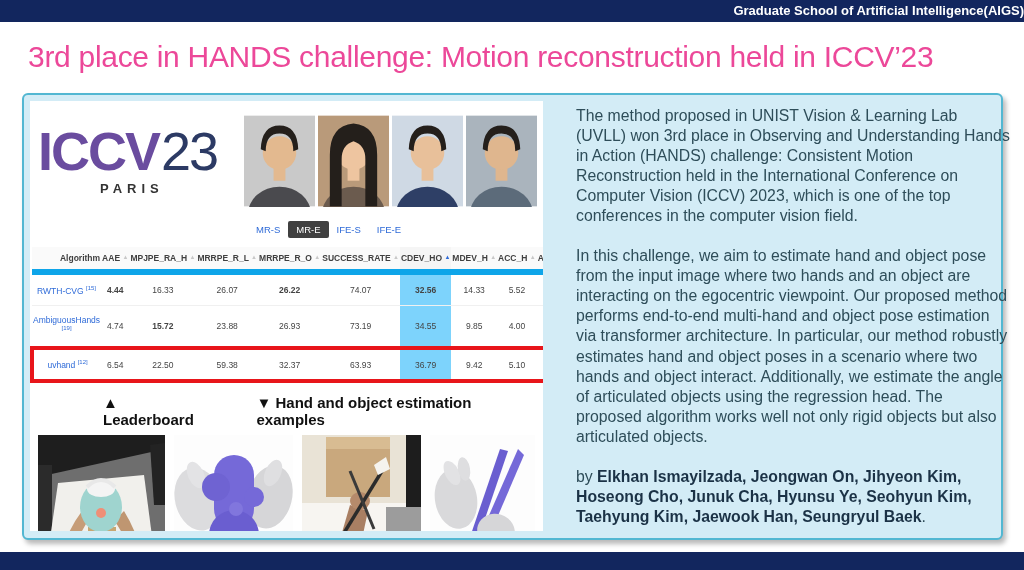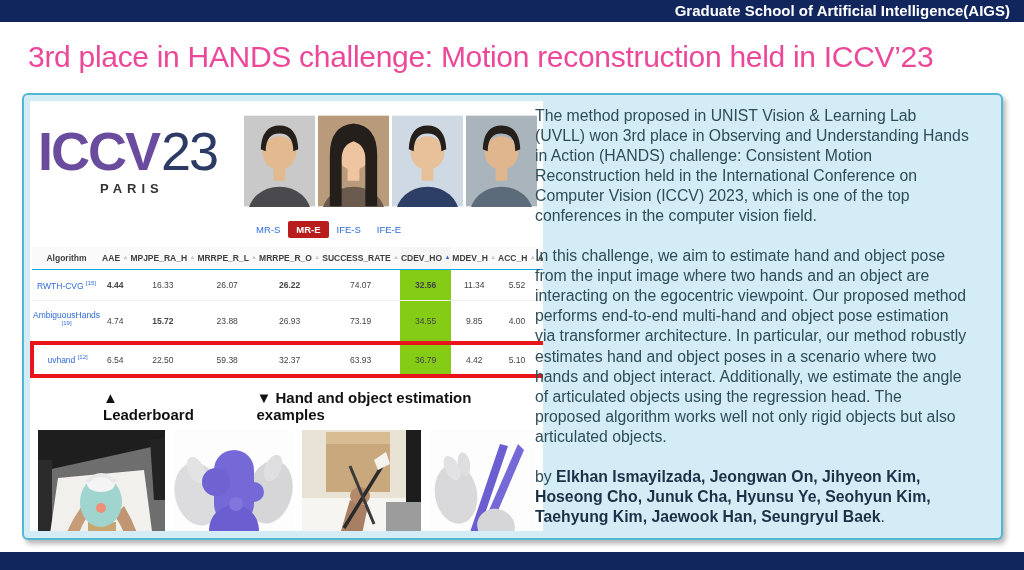--- a/index.html
+++ b/index.html
@@ -1,22 +1,22 @@
 <!DOCTYPE html>
 <html><head>
 <meta charset="utf-8">
 <style>
   * { box-sizing: border-box; margin: 0; padding: 0; }
   html,body { width:1024px; height:570px; background:#fff; overflow:hidden;
               font-family:"Liberation Sans", sans-serif; }
   .stage { position:relative; width:1024px; height:570px; background:#fff; }
 
   .topbar { position:absolute; top:0; left:0; width:1024px; height:22px;
-            background:#12265e; color:#fff; font-size:15px; font-weight:bold;
-            line-height:22px; text-align:right; padding-right:14px; }
+            background:#12265e; color:#fff; font-size:13px; font-weight:bold;
+            line-height:22px; text-align:right; }
   .bottombar { position:absolute; bottom:0; left:0; width:1024px; height:18px;
                background:#12265e; }
 
   .title { position:absolute; top:40px; left:28px; width:980px;
            font-size:30px; color:#ec4899; letter-spacing:-0.3px; }
 
   .panel { position:absolute; left:22px; top:93px; width:981px; height:447px;
            background:#d3ecf6; border:2px solid #52b7d2; border-radius:6px;
            box-shadow:3px 4px 5px rgba(0,0,0,0.28); }
 
@@ -29,47 +29,47 @@
   .logo-line { font-weight:bold; font-size:54px; line-height:56px; letter-spacing:-2px; }
   .logo-iccv { color:#6a4c9f; }
   .logo-year { color:#2c3a64; font-weight:normal; margin-left:2px; }
   .logo-city { font-size:13px; color:#333; letter-spacing:5px; font-weight:bold;
                margin:2px 0 0 62px; }
   .photos { display:flex; gap:3px; }
   .photos svg { display:block; }
 
   .tabs { display:flex; margin:14px 0 0 218px; font-size:9.5px; }
   .tab { padding:3px 8px; color:#2f6bd8; cursor:pointer; border-radius:2px; }
-  .tab.active { background:#b91c1c; color:#fff;font-weight:bold; }
+  .tab.active { background:#404040; color:#fff; }
 
   table.lb { width:486px; margin:9px auto 0; border-collapse:collapse;
              font-size:8.5px; color:#444; }
   table.lb th { background:#fafafa; font-weight:bold; color:#404040;
-                padding:6px 1px; border-bottom:1px solid #0ea5e9; white-space:nowrap; }
+                padding:6px 1px; border-bottom:6px solid #0ea5e9; white-space:nowrap;text-align:right; }
   table.lb td { text-align:center; padding:9.5px 1px; border-bottom:1px solid #f0f0f0; }
   table.lb td.alg { color:#2f6bd8; }
   table.lb td.alg sup { font-size:6px; }
   table.lb .sorted { background:#f5f5f5; }
-  table.lb td.sorted { background:#84cc16; }
+  table.lb td.sorted { background:#7dd3fc; }
   table.lb .b { font-weight:bold; }
   .caret { color:#2f6bd8; font-size:6px; vertical-align:2px; }
   .caret.dim { color:#c8c8c8; }
   tr.hl td { border-top:4px solid #e8151a; border-bottom:4px solid #e8151a; }
   tr.hl td:first-child { border-left:4px solid #e8151a; }
   tr.hl td:last-child { border-right:4px solid #e8151a; }
 
   .caps { display:flex; margin-top:11px; font-size:15px; font-weight:bold; color:#111;padding-left:11px; }
   .cap-lb { margin-left:62px; }
   .cap-ex { margin-left:44px; }
 
   .examples { display:flex; gap:9px; margin:7px 0 0 8px; }
   .examples svg { display:block; }
 
   
-  .desc { position:absolute; left:511px; top:11px; width:434px;
+  .desc { position:absolute; left:552px; top:11px; width:434px;
           font-size:15.8px; line-height:1.27; color:#2e4d59; }
   .desc p { margin-bottom:20px; }
   .authors { color:#2e4d59; }
   .authors strong { color:#1b3246;margin-top:35px; }
 </style>
 </head>
 <body>
 
 <div class="stage">
 
@@ -145,21 +145,21 @@
           </thead>
           <tbody>
             <tr class="">
               <td class="alg">RWTH-CVG <sup>[15]</sup></td>
               <td class="b">4.44</td>
               <td class="">16.33</td>
               <td class="">26.07</td>
               <td class="b">26.22</td>
               <td class="">74.07</td>
               <td class="b sorted">32.56</td>
-              <td class="">11.34</td>
+              <td class="">14.33</td>
               <td class="">5.52</td>
               <td class="">8.68</td>
             </tr>
             <tr class="">
               <td class="alg">AmbiguousHands <sup>[19]</sup></td>
               <td class="">4.74</td>
               <td class="b">15.72</td>
               <td class="">23.88</td>
               <td class="">26.93</td>
               <td class="">73.19</td>
@@ -169,21 +169,21 @@
               <td class="b">7.34</td>
             </tr>
             <tr class="hl">
               <td class="alg">uvhand <sup>[12]</sup></td>
               <td class="">6.54</td>
               <td class="">22.50</td>
               <td class="">59.38</td>
               <td class="">32.37</td>
               <td class="">63.93</td>
               <td class=" sorted">36.79</td>
-              <td class="">4.42</td>
+              <td class="">9.42</td>
               <td class="">5.10</td>
               <td class="">7.73</td>
             </tr>
           </tbody>
         </table>
 
       <div class="caps">
         <span class="cap-lb">▲ Leaderboard</span>
         <span class="cap-ex">▼ Hand and object estimation examples</span>
       </div>

